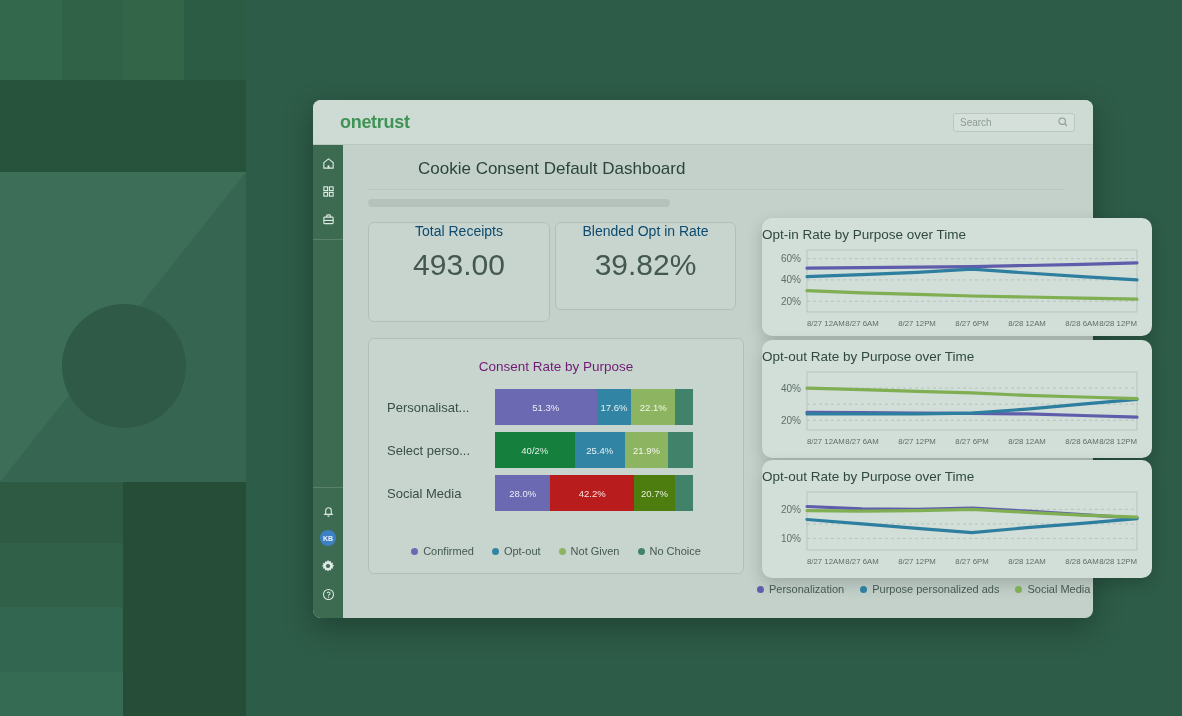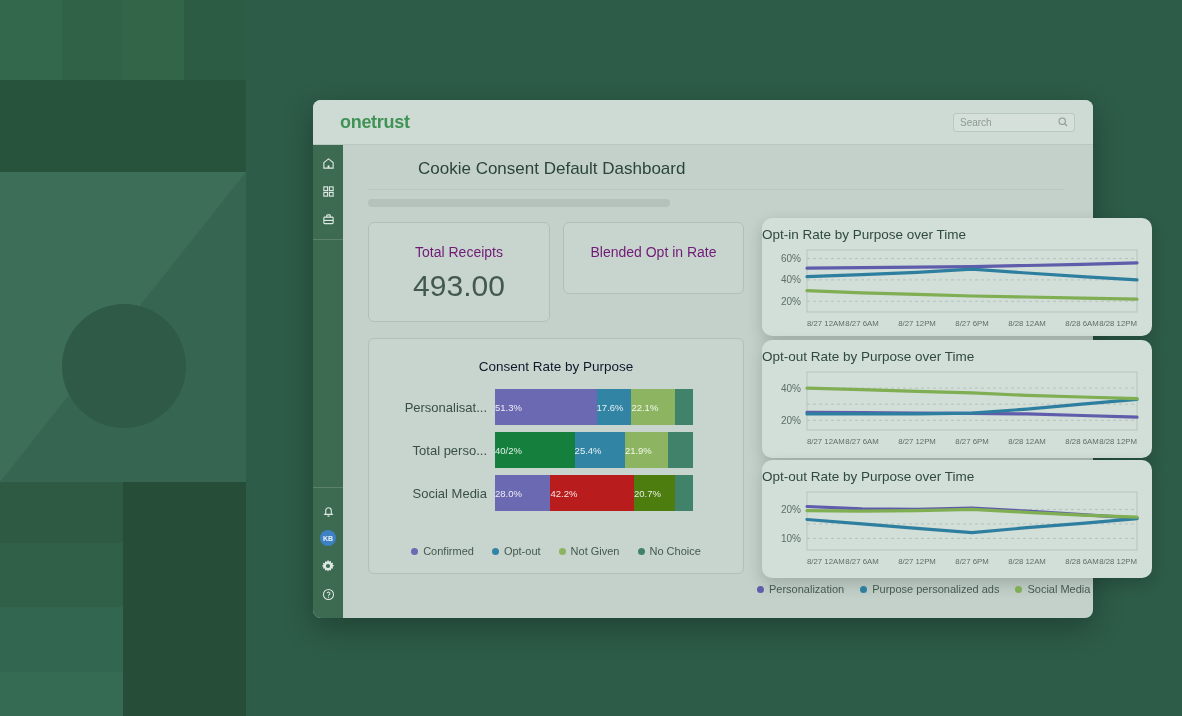--- a/index.html
+++ b/index.html
@@ -47,31 +47,31 @@
             font-size:7px; font-weight:700; display:flex; align-items:center; justify-content:center; }
 
   .content { position:absolute; left:30px; top:45px; right:0; bottom:0; overflow:visible; }
 
   .page-title { position:absolute; left:27px; top:14px; font-size:17px; font-weight:500; color:#2b4538;margin-left:48px; }
   .title-divider { position:absolute; left:25px; top:44px; width:697px; height:1px; background:#b9c7c0; }
   .skeleton-bar { position:absolute; left:25px; top:54px; width:302px; height:8px; border-radius:4px; background:#b5c1bb; }
 
   .card { position:absolute; background:#c8d5cf; border:1px solid #afc1b7; border-radius:6px; }
   .stat-card-1 { left:25px; top:77px; width:182px; height:100px; }
-  .stat-card-2 { left:220px; top:77px; width:181px; height:72px; }
-  .stat-label { text-align:center; margin-top:21px; font-size:14px; font-weight:500; color:#701a75; }
+  .stat-card-2 { left:212px; top:77px; width:181px; height:88px; }
+  .stat-label { text-align:center; font-size:14px; font-weight:500; color:#0c4a6e; }
   .stat-value { text-align:center; margin-top:9px; font-size:30px; color:#44594e; }
 
   .consent-card { left:25px; top:193px; width:376px; height:236px; }
-  .consent-title { text-align:center; margin-top:20px; font-size:13.5px; font-weight:500; color:#0f172a; }
+  .consent-title { text-align:center; margin-top:20px; font-size:13.5px; font-weight:500; color:#701a75; }
   .consent-rows { position:absolute; left:18px; right:50px; top:50px; }
   .crow { display:flex; align-items:center; margin-bottom:7px; }
-  .clabel { width:108px; padding-right:8px; text-align:right; font-size:13px; color:#3a5045; white-space:nowrap; }
+  .clabel { width:108px; padding-right:8px; font-size:13px; color:#3a5045; white-space:nowrap; }
   .cbar { flex:1; height:36px; display:flex; }
-  .cseg { height:100%; display:flex; align-items:center; }
+  .cseg { height:100%; display:flex; align-items:center; justify-content:center; }
   .cseg span { font-size:9.5px; color:rgba(255,255,255,.88); white-space:nowrap; }
   .consent-legend { position:absolute; left:0; right:0; bottom:16px; display:flex; justify-content:center; gap:18px; }
   .legend-item { display:flex; align-items:center; gap:5px; font-size:11px; color:#44594e; }
   .legend-dot { width:7px; height:7px; border-radius:50%; flex:0 0 auto; }
 
   .chart-card { position:absolute; left:419px; width:390px; height:118px; background:#d2ded8;
                 border-radius:10px; box-shadow:0 6px 16px rgba(0,0,0,.18); }
   .chart-card-1 { top:73px; }
   .chart-card-2 { top:195px; }
   .chart-card-3 { top:315px; }
@@ -165,20 +165,21 @@
     <div class="page-title">Cookie Consent Default Dashboard</div>
     <div class="title-divider"></div>
     <div class="skeleton-bar"></div>
 
     <div class="card stat-card-1">
       <div class="stat-label">Total Receipts</div>
       <div class="stat-value">493.00</div>
     </div>
     <div class="card stat-card-2">
       <div class="stat-label">Blended Opt in Rate</div>
+      <div class="stat-value">39.82%</div>
     </div>
 
     <div class="card consent-card">
       <div class="consent-title">Consent Rate by Purpose</div>
       <div class="consent-rows" id="consent-rows">
           <div class="crow">
             <div class="clabel">Personalisat...</div>
             <div class="cbar">
               <div class="cseg" style="flex-basis:51.3%;background:#6b69b1">
                 <span>51.3%</span>
@@ -188,21 +189,21 @@
               </div>
               <div class="cseg" style="flex-basis:22.1%;background:#8db561">
                 <span>22.1%</span>
               </div>
               <div class="cseg" style="flex-basis:9%;background:#40836a">
                 <span></span>
               </div>
             </div>
           </div>
           <div class="crow">
-            <div class="clabel">Total perso...</div>
+            <div class="clabel">Select perso...</div>
             <div class="cbar">
               <div class="cseg" style="flex-basis:40.2%;background:#15803d">
                 <span>40/2%</span>
               </div>
               <div class="cseg" style="flex-basis:25.4%;background:#3184a3">
                 <span>25.4%</span>
               </div>
               <div class="cseg" style="flex-basis:21.9%;background:#8db561">
                 <span>21.9%</span>
               </div>

